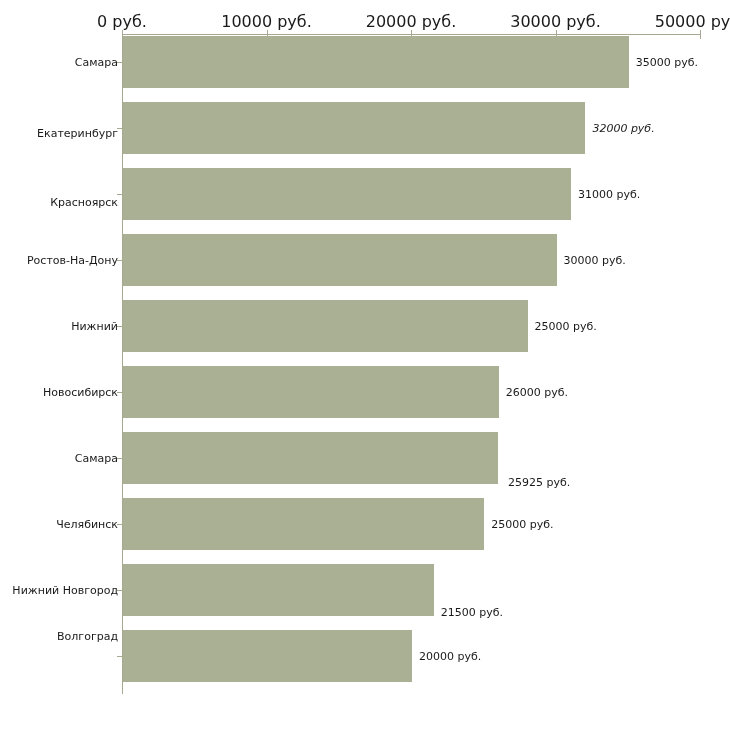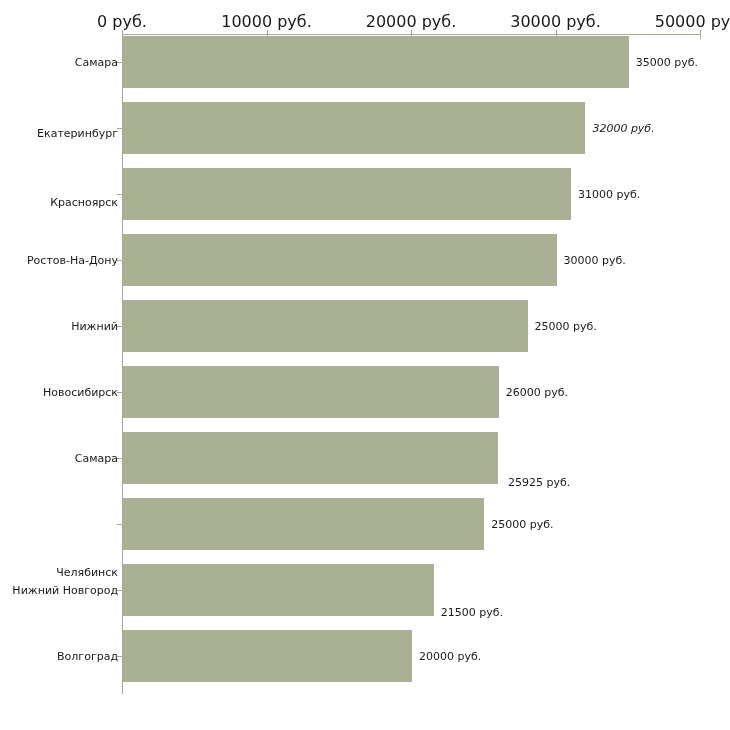--- a/index.html
+++ b/index.html
@@ -121,25 +121,25 @@
       <div class="y-tick-label" style="top: 202px;">Красноярск</div>
       <div class="y-tick" style="top: 260px;"></div>
       <div class="y-tick-label" style="top: 260px;">Ростов-На-Дону</div>
       <div class="y-tick" style="top: 326px;"></div>
       <div class="y-tick-label" style="top: 326px;">Нижний</div>
       <div class="y-tick" style="top: 392px;"></div>
       <div class="y-tick-label" style="top: 392px; text-align: center;">Новосибирск</div>
       <div class="y-tick" style="top: 458px;"></div>
       <div class="y-tick-label" style="top: 458px;">Самара</div>
       <div class="y-tick" style="top: 524px;"></div>
-      <div class="y-tick-label" style="top: 524px; margin-top: 48px;">Челябинск</div>
+      <div class="y-tick-label" style="top: 524px;">Челябинск</div>
       <div class="y-tick" style="top: 590px;"></div>
       <div class="y-tick-label" style="top: 590px; text-align: center;">Нижний Новгород</div>
       <div class="y-tick" style="top: 656px;"></div>
-      <div class="y-tick-label" style="top: 656px;">Волгоград</div>
+      <div class="y-tick-label" style="top: 636px;">Волгоград</div>
     </div>
 
   <div id="bars">
       <div class="bar" title="Москва: 35000 руб." style="top: 36px; width: 505.75px; background: rgb(170, 176, 148);"></div>
       <div class="bar-value-label" style="left: 635.75px; top: 62px;">35000 руб.</div>
       <div class="bar" title="Екатеринбург: 32000 руб." style="top: 102px; width: 462.4px; background: rgb(170, 176, 148);"></div>
       <div class="bar-value-label" style="left: 592.4px; top: 128px; font-style: italic;">32000 руб.</div>
       <div class="bar" title="Красноярск: 31000 руб." style="top: 168px; width: 447.95px; background: rgb(170, 176, 148);"></div>
       <div class="bar-value-label" style="left: 577.95px; top: 194px; text-align: center;">31000 руб.</div>
       <div class="bar" title="Ростов-На-Дону: 30000 руб." style="top: 234px; width: 433.5px; background: rgb(170, 176, 148);"></div>

